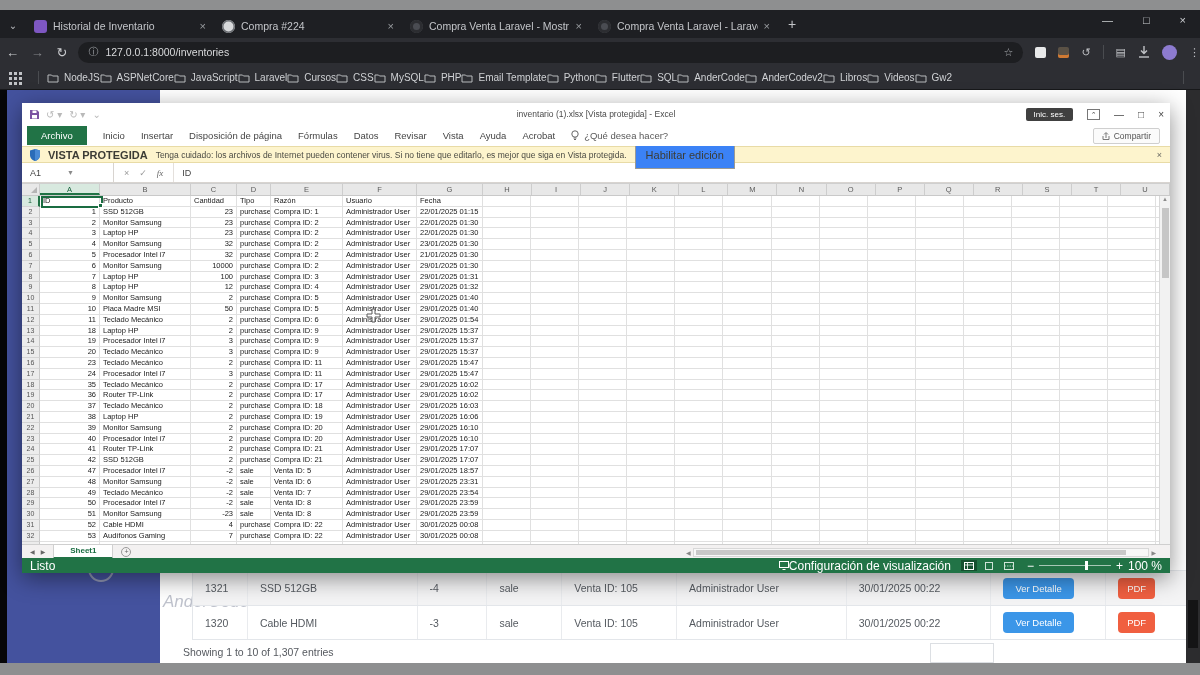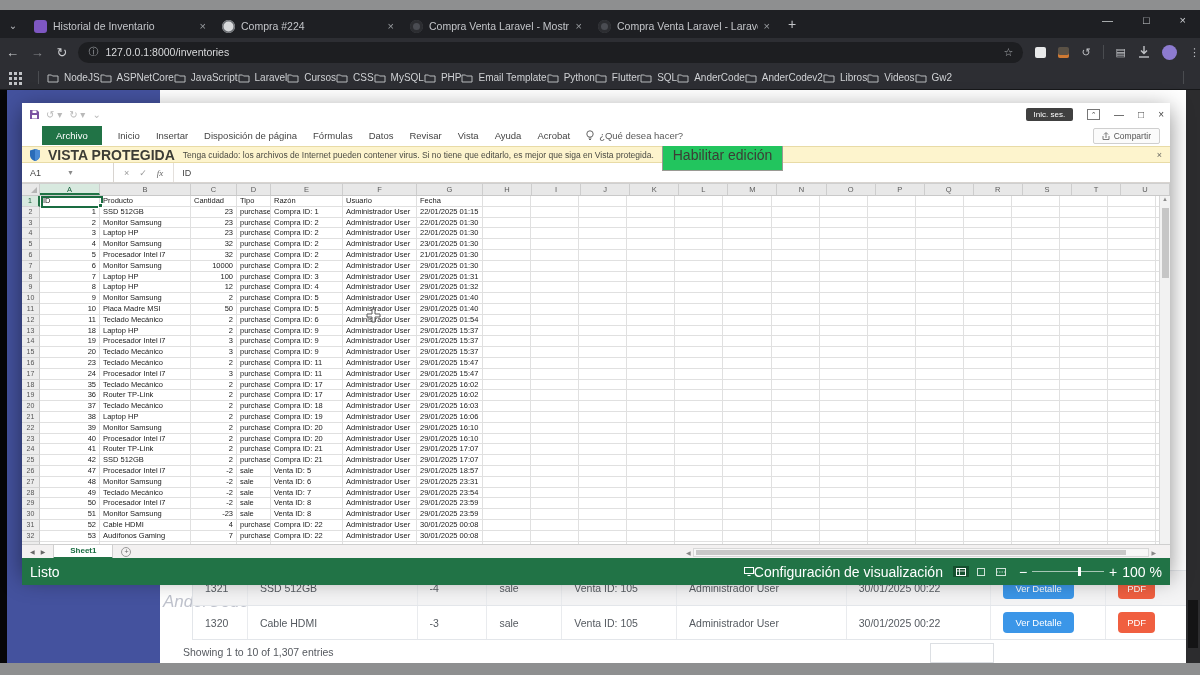--- a/index.html
+++ b/index.html
@@ -68,28 +68,28 @@
 
   
   #xl { left:22px; top:103px; width:1148px; height:469px; background:#ffffff; box-shadow:0 6px 22px rgba(0,0,0,.45); }
   #xl-title { height:22px; display:flex; align-items:center; background:#fff; position:relative; }
   .qat { display:flex; align-items:center; gap:7px; padding-left:8px; color:#b9b9b9; font-size:10px; }
   #xl-title .title { position:absolute; left:0; right:0; text-align:center; font-size:8.5px; color:#4a4a4a; }
   .xl-win-right { position:absolute; right:6px; top:0; height:22px; display:flex; align-items:center; gap:14px; color:#444; font-size:10px; }
   .signin { background:#404040; color:#fff; font-size:8px; padding:2px 8px; border-radius:2px; }
   .ribbon-opts { border:1px solid #777; width:13px; height:11px; font-size:7px; text-align:center; line-height:9px; color:#444; }
 
-  #xl-ribbon { height:21px; display:flex; align-items:center; background:#fff; gap:16px; padding-left:20px; font-size:9.5px; color:#454545; position:relative; }
+  #xl-ribbon { height:21px; display:flex; align-items:center; background:#fff; gap:16px; padding-left:5px; font-size:9.5px; color:#454545; position:relative; }
   .rtab:first-of-type { background:#217346; color:#fff; padding:4px 14px; }
   .tellme { display:flex; align-items:center; gap:5px; color:#5a5a5a; }
   #share-btn { position:absolute; right:10px; border:1px solid #cfcfcf; background:#fbfbfb; font-size:8.5px; color:#555; padding:2px 8px; border-radius:2px; display:flex; gap:4px; align-items:center; }
 
   #xl-banner { height:17px; background:#fdf4cd; border-top:1px solid #e8dba6; border-bottom:1px solid #e8dba6; display:flex; align-items:center; gap:8px; padding:0 8px; font-size:8.5px; color:#4a4a43; }
-  #xl-banner b { font-size:14px; color:#3c3c35; }
-  #enable-edit { border:1px solid #9a9a94; background:#22c55e; padding:7px 10px; font-size:14px; color:#3c3c35; }
+  #xl-banner b { font-size:11px; color:#3c3c35; }
+  #enable-edit { border:1px solid #9a9a94; background:#3b82f6; padding:7px 10px; font-size:11px; color:#3c3c35; }
   #banner-close { margin-left:auto; color:#6a6a64; font-size:9px; }
 
   #xl-formula { height:20px; display:flex; align-items:stretch; background:#fff; border-bottom:1px solid #d8d4d0; font-size:9px; color:#444; }
   #name-box { width:92px; border-right:1px solid #d8d4d0; display:flex; align-items:center; padding-left:8px; gap:26px; }
   #name-box .caret { color:#8a8a8a; font-size:7px; }
   .fx-btns { display:flex; align-items:center; gap:10px; padding:0 10px; border-right:1px solid #e4e0dc; color:#9a9a9a; }
   .fx-btns .fx { font-family:"Liberation Serif", serif; font-style:italic; color:#666; }
   #formula-val { flex:1; display:flex; align-items:center; padding-left:8px; }
 
   #xl-grid { position:relative; height:361px; background:#fff; overflow:hidden; border-top:1px solid #cfcfcf; }
@@ -123,21 +123,21 @@
 
   #xl-sheetbar { height:14px; background:#f3f1f1; border-top:1px solid #cfcfcf; display:flex; align-items:center; font-size:7px; color:#666; position:relative; }
   .sheet-navs { display:flex; gap:6px; padding:0 8px; font-size:6px; }
   #sheet-tab { background:#fff; border-right:1px solid #d0d0d0; border-left:1px solid #d0d0d0; border-bottom:2px solid #217346; color:#1a6c41; font-weight:bold; font-size:8px; padding:0 16px; height:14px; line-height:12px; }
   .sheet-add { width:10px; height:10px; border:1px solid #9a9a9a; border-radius:50%; text-align:center; line-height:8px; margin-left:8px; font-size:7px; }
   #xl-hscroll { position:absolute; right:14px; width:470px; height:10px; top:2px; display:flex; align-items:center; gap:2px; }
   #xl-hscroll .harr { font-size:6px; color:#888; }
   #xl-hscroll .track { flex:1; height:9px; background:#f7f7f7; border:1px solid #d8d8d8; position:relative; }
   #xl-hscroll .hthumb { position:absolute; left:2px; top:1px; height:5px; width:430px; background:#c8c8c8; }
 
-  #xl-status { height:27px; background:#217346; color:#fff; display:flex; align-items:center; font-size:14px; position:relative; }
+  #xl-status { height:15px; background:#217346; color:#fff; display:flex; align-items:center; font-size:12px; position:relative; }
   #xl-status .ready { padding-left:8px; }
   .status-right { position:absolute; right:8px; display:flex; align-items:center; gap:10px; }
   .view-ics { display:flex; gap:4px; }
   .view-ic { width:16px; height:11px; display:flex; align-items:center; justify-content:center; }
   .view-ic.on { background:#15502f; }
   .zoomer { display:flex; align-items:center; gap:5px; }
   .zoom-track { width:72px; height:1px; background:rgba(255,255,255,.6); position:relative; }
   .zoom-thumb { position:absolute; left:46px; top:-4px; width:3px; height:9px; background:#fff; }
 
   
@@ -411,20 +411,21 @@
     <div class="qat">
       <svg width="9" height="9" viewBox="0 0 9 9">
           <path d="M0 0 H7 L9 2 V9 H0 Z" fill="#7a52a1"></path>
           <rect x="2" y="5" width="5" height="3.5" fill="#fff"></rect>
           <rect x="2.5" y="0.5" width="4" height="2.5" fill="#fff"></rect>
         </svg>
       <span>↺ ▾</span>
       <span>↻ ▾</span>
       <span>⌄</span>
     </div>
+    <div class="title">inventario (1).xlsx  [Vista protegida]  -  Excel</div>
     <div class="xl-win-right">
       <span class="signin">Inic. ses.</span>
       <span class="ribbon-opts">⌃</span>
       <span>—</span>
       <span>□</span>
       <span>×</span>
     </div>
   </div>
 
   <div id="xl-ribbon">

